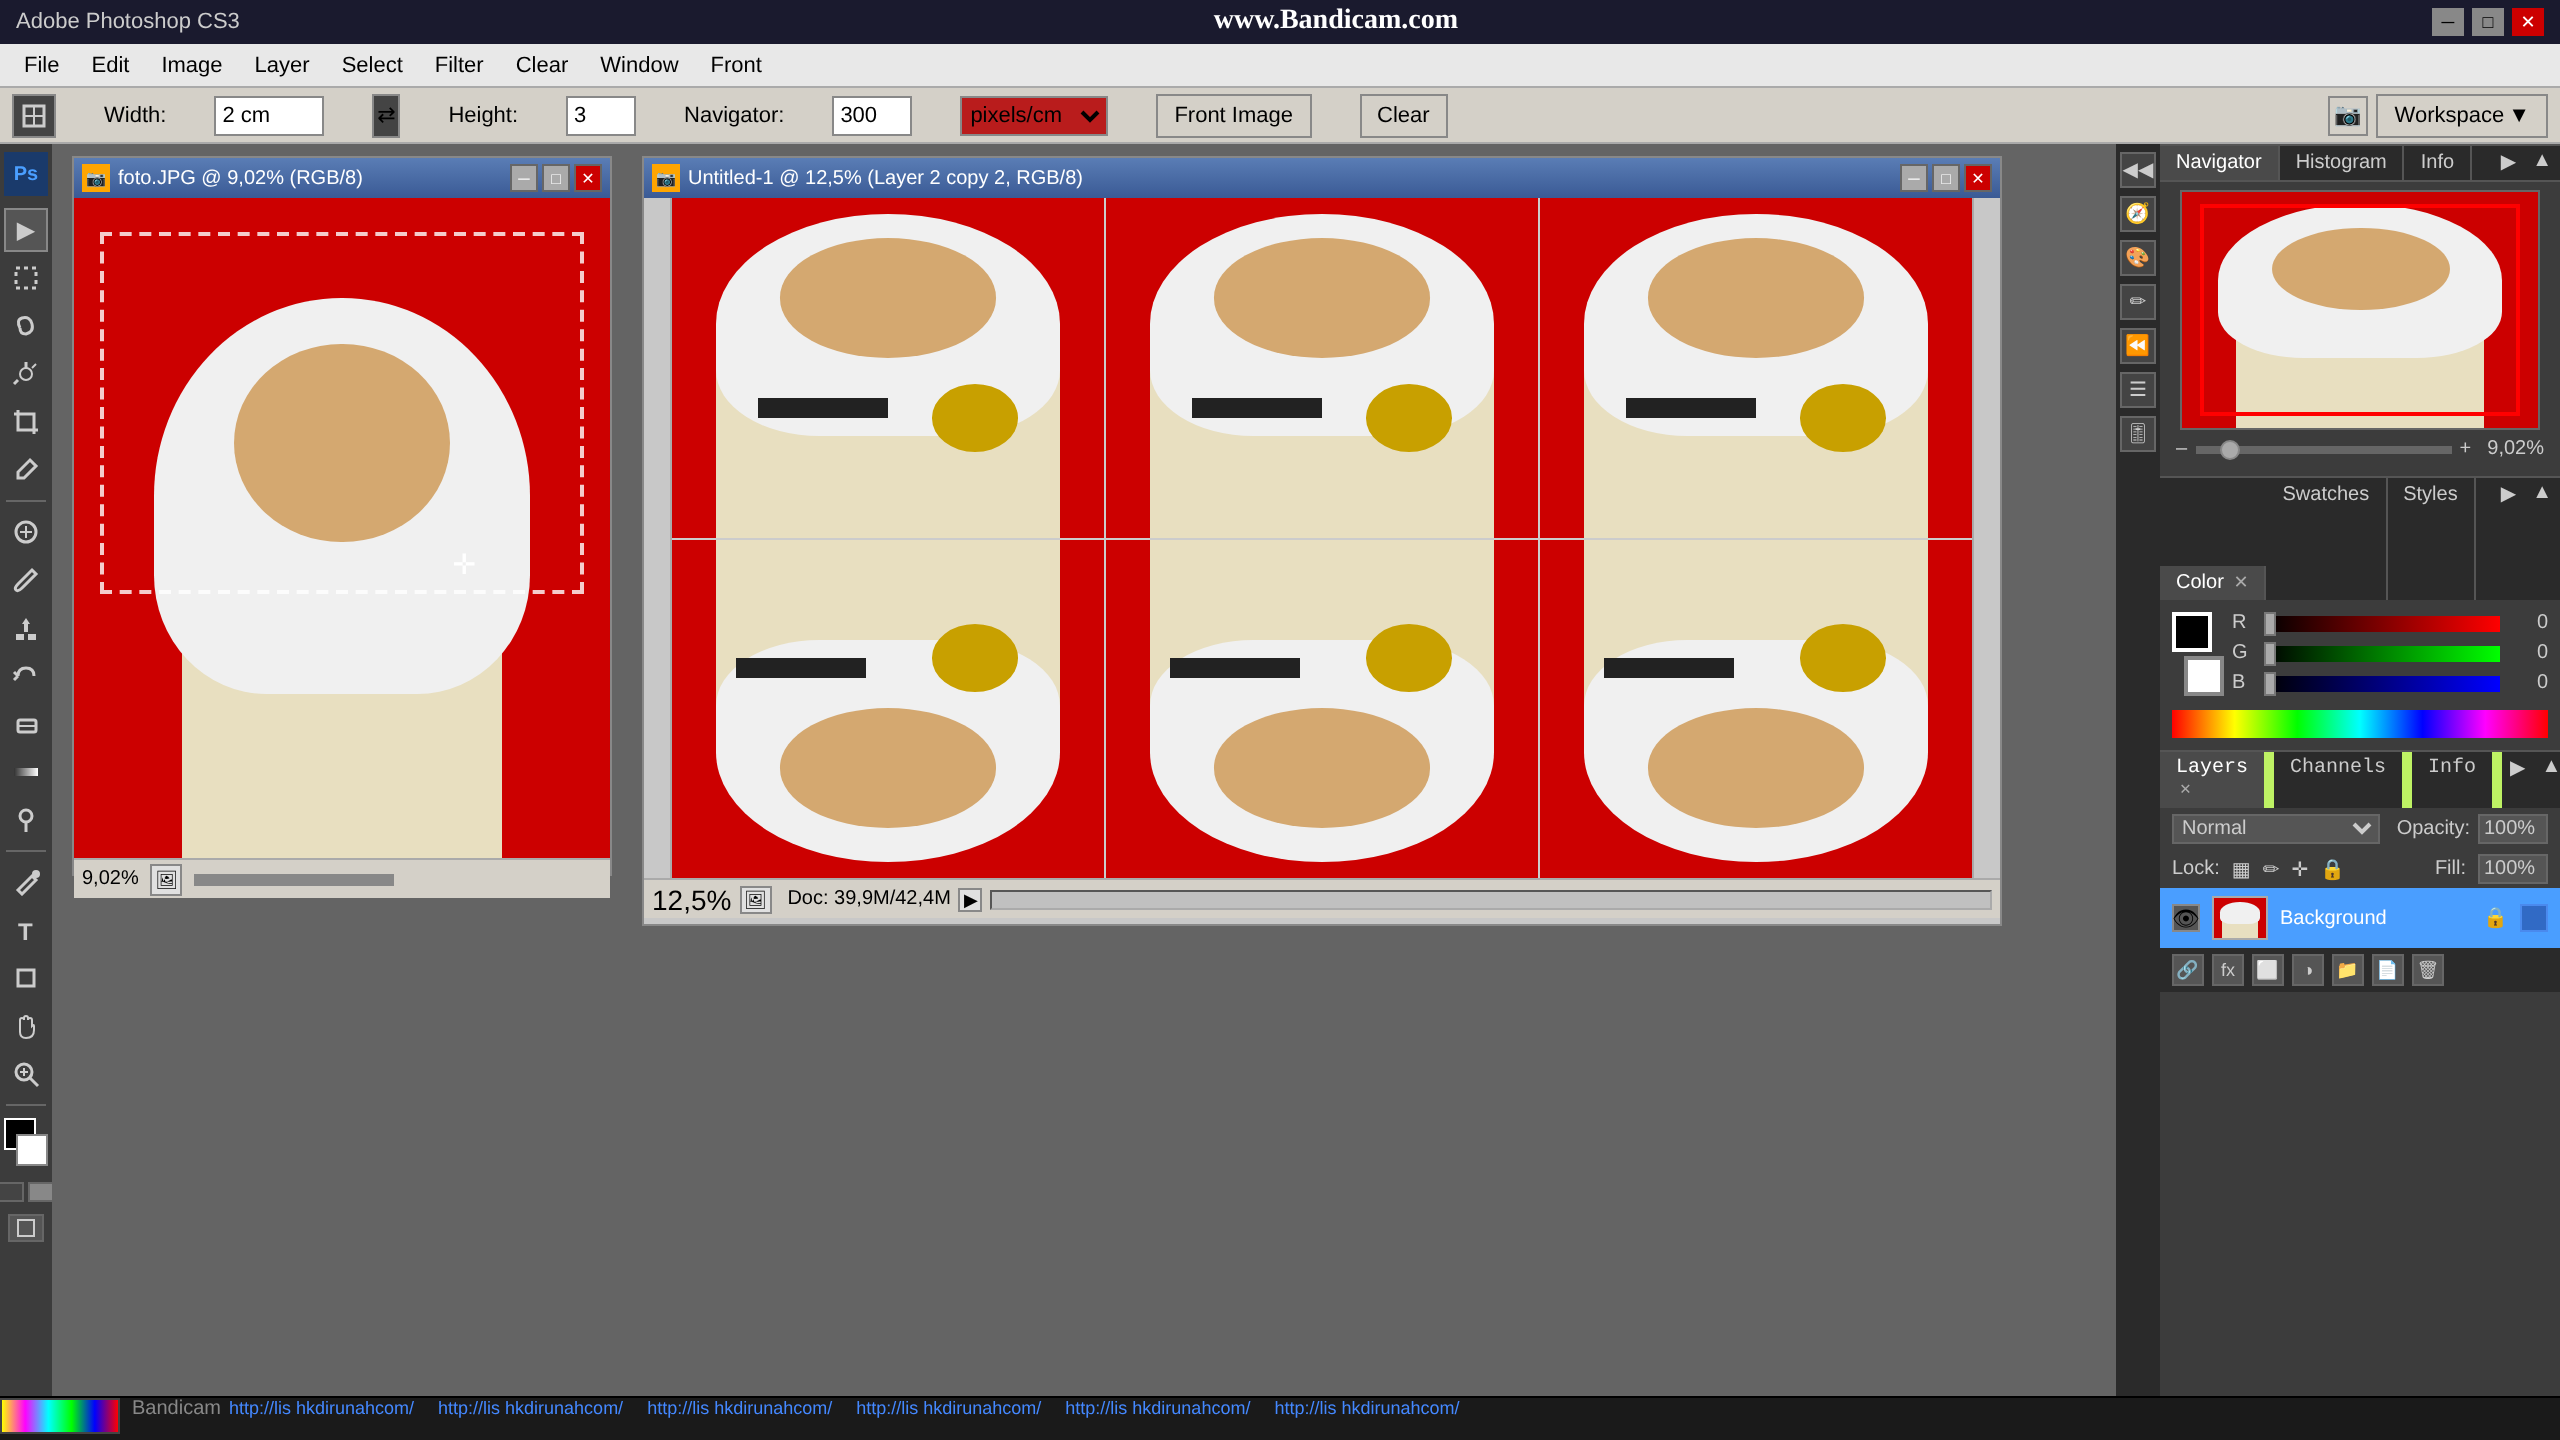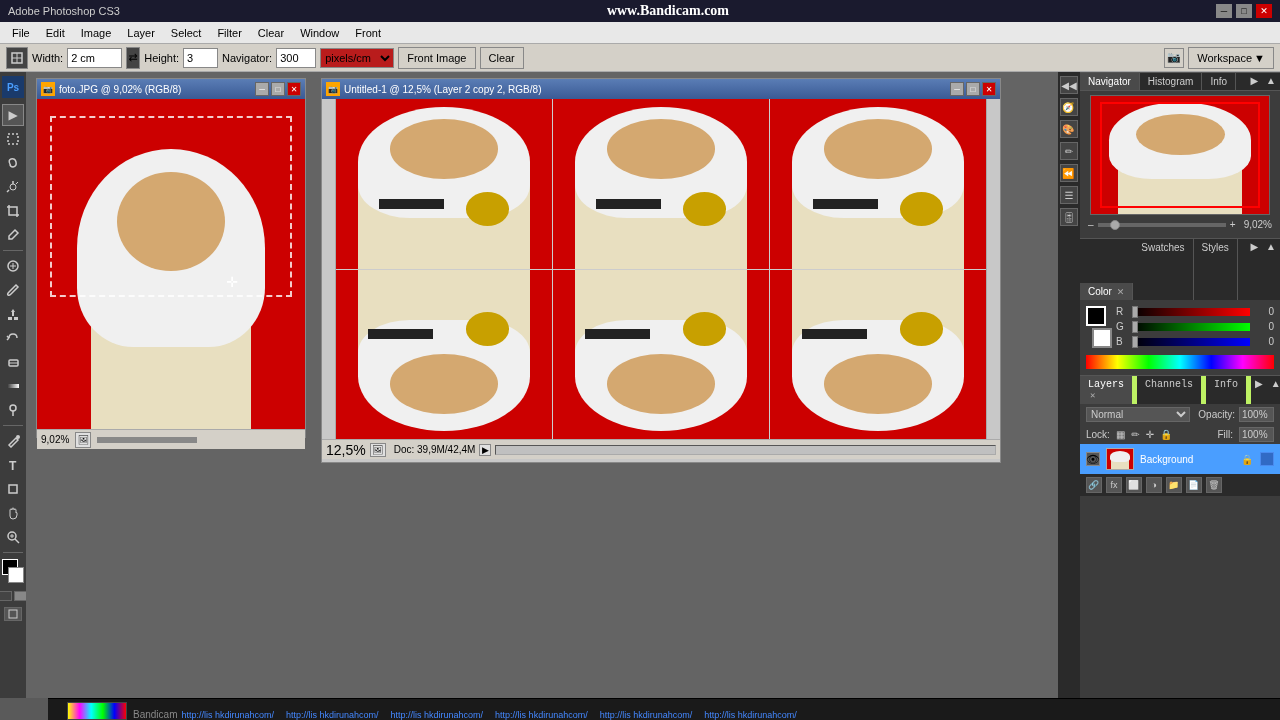--- a/index.html
+++ b/index.html
@@ -13,21 +13,21 @@
     .win-btn { width: 16px; height: 14px; border: none; cursor: pointer; font-size: 9px; }
     .win-btn.min { background: #888; }
     .win-btn.max { background: #888; }
     .win-btn.close { background: #c00; color: white; }
 
     
     .menu-bar { background: #e8e8e8; height: 22px; display: flex; align-items: center; padding: 0 4px; border-bottom: 1px solid #aaa; }
     .menu-item { padding: 2px 8px; cursor: pointer; font-size: 11px; color: #000; }
 
     
-    .options-bar { background: #d4d0c8; height: 28px; display: flex; align-items: center; padding: 0 6px; gap: 4px; border-bottom: 1px solid #aaa; }
+    .options-bar { background: #d4d0c8; height: 28px; display: flex; align-items: center; padding: 0 6px; gap: 24px; border-bottom: 1px solid #aaa; }
     .options-bar input { height: 20px; border: 1px solid #888; font-size: 11px; padding: 0 3px; background: white; }
     .options-bar label { font-size: 11px; color: #000; }
     .options-bar select { height: 20px; border: 1px solid #888; font-size: 11px; background: #b91c1c; }
     .opt-btn { height: 22px; padding: 0 8px; border: 1px solid #888; background: #d4d0c8; font-size: 11px; cursor: pointer; }
     .workspace-area { margin-left: auto; display: flex; align-items: center; gap: 4px; }
     .workspace-btn { height: 22px; padding: 0 8px; border: 1px solid #888; background: #d4d0c8; font-size: 11px; cursor: pointer; display: flex; align-items: center; gap: 2px; }
     .camera-icon { width: 20px; height: 20px; border: 1px solid #888; background: #d4d0c8; display: flex; align-items: center; justify-content: center; }
 
     
     .main-layout { display: flex; height: calc(720px - 22px - 22px - 28px - 22px); }
@@ -547,21 +547,21 @@
           <div class="lf-btn">◑</div>
           <div class="lf-btn">📁</div>
           <div class="lf-btn">📄</div>
           <div class="lf-btn">🗑</div>
         </div>
       </div>
     </div>
   </div>
 </div>
 
-<div style="height:22px;background:#1a1a1a;display:flex;align-items:flex-end;padding:0 19px;border-top:1px solid #000;margin-left:48px;">
+<div style="height:22px;background:#1a1a1a;display:flex;align-items:flex-start;padding:0 0;border-top:1px solid #000;">
   <div style="width:60px;height:18px;background:linear-gradient(to right,#ff0,#f0f,#0ff,#0f0,#00f,#f00);border:1px solid #444;cursor:pointer;"></div>
   <span style="color:#888;font-size:10px;margin-left:6px;">Bandicam</span>
   <div style="display:flex;gap:12px;margin-left:4px;flex:1;overflow:hidden;">
     <span style="color:#4488ff;font-size:9px;">http://lis hkdirunahcom/</span>
     <span style="color:#4488ff;font-size:9px;">http://lis hkdirunahcom/</span>
     <span style="color:#4488ff;font-size:9px;">http://lis hkdirunahcom/</span>
     <span style="color:#4488ff;font-size:9px;">http://lis hkdirunahcom/</span>
     <span style="color:#4488ff;font-size:9px;">http://lis hkdirunahcom/</span>
     <span style="color:#4488ff;font-size:9px;">http://lis hkdirunahcom/</span>
   </div>

